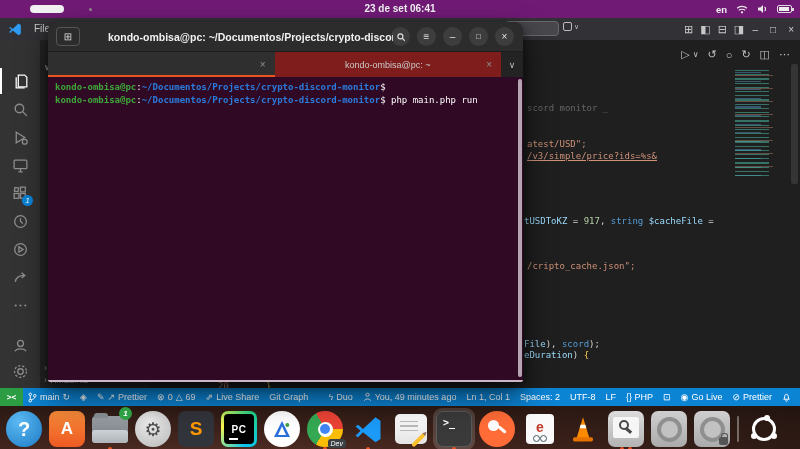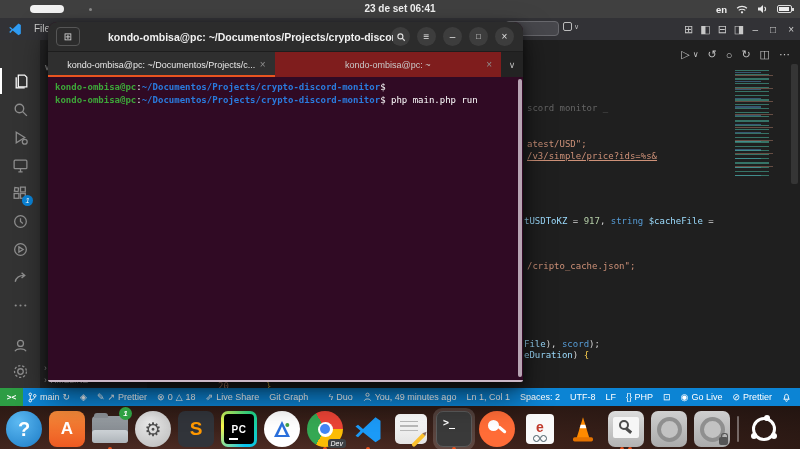--- a/index.html
+++ b/index.html
@@ -1,21 +1,21 @@
 <!DOCTYPE html>
 <html><head>
 <meta charset="utf-8">
 <style>
   html,body{margin:0;padding:0;background:#000;}
   *{box-sizing:border-box;}
   .screen{position:relative;width:800px;height:449px;overflow:hidden;
     font-family:"Liberation Sans",sans-serif;background:#000;}
 
   
-  .topbar{position:absolute;left:0;top:0;width:800px;height:18px;background:#404040;color:#e8e8e8;}
+  .topbar{position:absolute;left:0;top:0;width:800px;height:18px;background:#701a75;color:#e8e8e8;}
   .ws-pill{position:absolute;left:30px;top:5px;width:34px;height:8px;border-radius:4px;background:#f2f2f2;}
   .ws-dot{position:absolute;left:89px;top:8px;width:3px;height:3px;border-radius:50%;background:#8a8a8a;}
   .clock{position:absolute;left:0;right:0;top:0;height:18px;line-height:18px;text-align:center;font-size:10px;font-weight:bold;color:#f0f0f0;}
   .tb-right{position:absolute;right:8px;top:0;height:18px;display:flex;align-items:center;gap:9px;}
   .kbd{font-size:9.5px;font-weight:bold;color:#eee;}
   .wifi{width:12px;height:9px;}
   .batt{width:15px;height:8px;border:1px solid #ddd;border-radius:2px;position:relative;}
   .batt::before{content:"";position:absolute;left:1px;top:1px;bottom:1px;width:10px;background:#eee;}
   .batt::after{content:"";position:absolute;right:-3px;top:2px;width:2px;height:3px;background:#ddd;}
 
@@ -316,21 +316,21 @@
         <span class="sb-item">◈</span>
         <span class="sb-item">
           <span>✎</span>
             <span>↗</span>
           <span>Prettier</span>
         </span>
         <span class="sb-item">
           <span>⊗</span>
             <span>0</span>
           <span>△</span>
-            <span>18</span>
+            <span>69</span>
         </span>
         <span class="sb-item">
             <span>⇗</span>
             <span>Live Share</span>
           </span>
         <span class="sb-item">
             <span>Git Graph</span>
           </span>
       </span>
       <span class="sb-right">
@@ -490,21 +490,20 @@
             </svg>
         </span>
         <span class="tb-circle">≡</span>
         <span class="tb-circle">–</span>
         <span class="tb-circle" style="font-size:8px;">□</span>
         <span class="tb-circle">×</span>
       </span>
     </div>
     <div class="term-tabs">
       <span class="ttab active">
-        <span>kondo-ombisa@pc: ~/Documentos/Projects/c...</span>
         <span class="x">×</span>
       </span>
       <span class="ttab">
         <span>kondo-ombisa@pc: ~</span>
         <span class="x">×</span>
       </span>
       <span class="tab-chevron">∨</span>
     </div>
     <div class="term-body">
       <div class="tline"><span class="tp-user">kondo-ombisa@pc</span><span class="tp-fg">:</span><span class="tp-path">~/Documentos/Projects/crypto-discord-monitor</span><span class="tp-fg">$</span><span class="tp-fg"></span></div>

